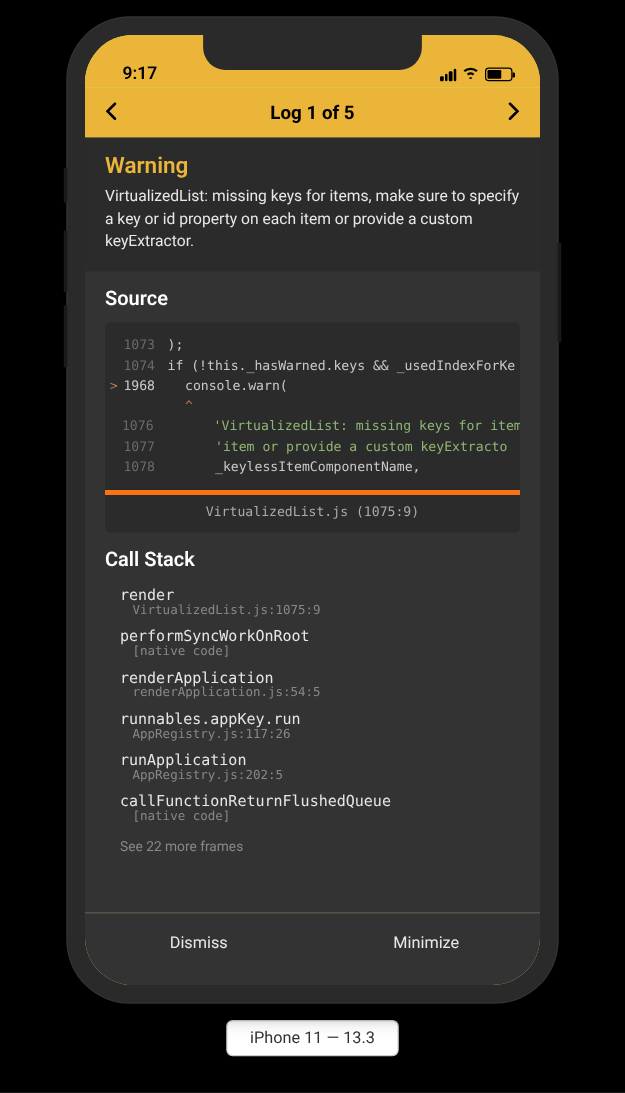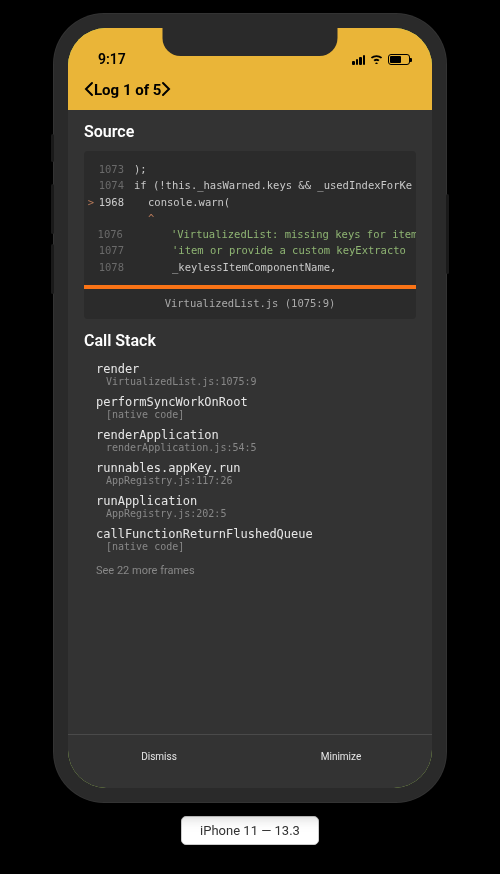--- a/index.html
+++ b/index.html
@@ -79,20 +79,21 @@
     width: 22px; height: 11px; border: 1px solid #000; border-radius: 3px;
     position: relative; display: flex; align-items: center; padding: 1px;
   }
   .battery::after { content:''; position:absolute; right:-3px; top:3px; width:2px; height:4px; background:#000; border-radius:0 1px 1px 0; }
   .battery-fill { width: 60%; height: 100%; background: #000; border-radius: 1px; }
   .nav-bar {
     background: #eab538;
     height: 40px;
     display: flex;
     align-items: center;
+    justify-content: space-between;
     padding: 0 16px;
     color: #000;
   }
   .nav-title { font-weight: 700; font-size: 15px; }
   .chevron { font-size: 20px; font-weight: 300; cursor: pointer; }
   .content {
     flex: 1;
     overflow: hidden;
     background: #333;
     display: flex;
@@ -183,21 +184,21 @@
   .footer {
     display: flex;
     border-top: 1px solid #4a4a4a;
     background: #333;
   }
   .footer-btn {
     flex: 1;
     text-align: center;
     padding: 16px 0 26px;
     color: #e8e8e8;
-    font-size: 10px;
+    font-size: 13px;
     cursor: pointer;
   }
   .device-label {
     margin-top: 14px;
     background: #fff;
     color: #333;
     font-size: 13px;
     padding: 6px 18px;
     border: 1px solid #ccc;
     border-radius: 5px;
@@ -243,20 +244,24 @@
       </span>
       <span class="nav-title">Log 1 of 5</span>
       <span class="chevron">
         <svg width="10" height="16" viewBox="0 0 10 16">
             <path d="M2 2l6 6-6 6" stroke="#000" stroke-width="2" fill="none" stroke-linecap="round"></path>
           </svg>
       </span>
     </div>
 
     <div class="content">
+      <div class="warning-block">
+        <div class="warning-title">Warning</div>
+        <div class="warning-msg">VirtualizedList: missing keys for items, make sure to specify a key or id property on each item or provide a custom keyExtractor.</div>
+      </div>
 
       <div class="section-title">Source</div>
       <div class="code-panel">
         <div class="code-body" id="code-body">
             <div class="code-line">
               <span class="gutter"></span>
               <span class="lineno">1073</span>
               <span class="code-text">);</span>
             </div>
             <div class="code-line">

